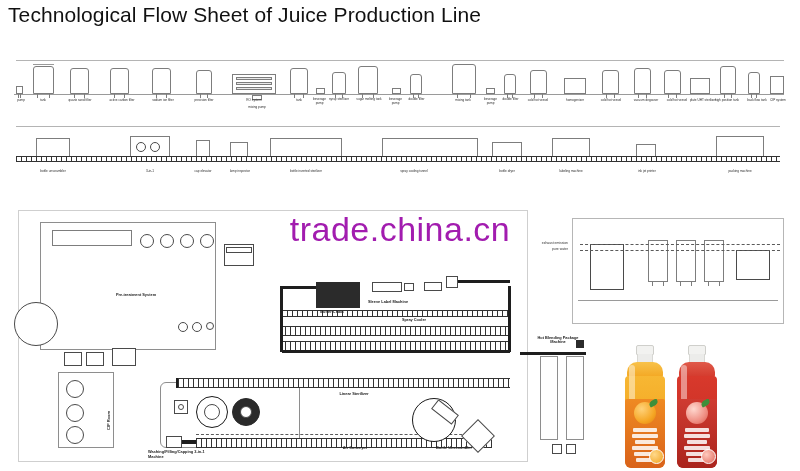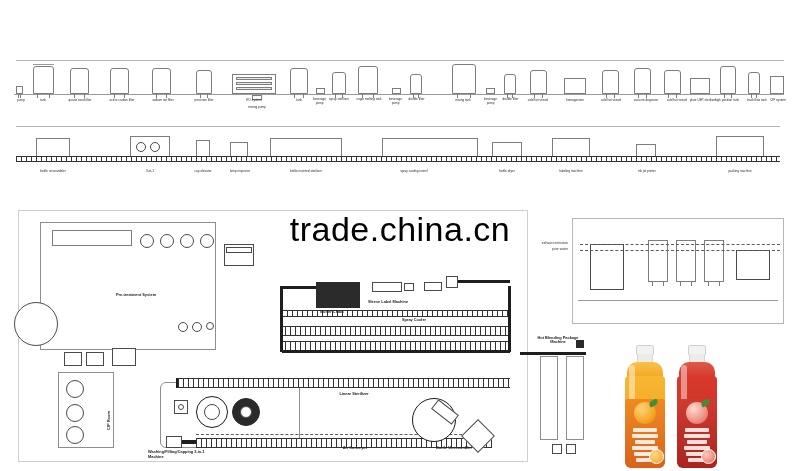--- a/index.html
+++ b/index.html
@@ -47,21 +47,21 @@
   }
   .lbl3.wrap{white-space:normal;width:46px;}
   .vlbl{
     position:absolute;font-size:4px;color:#222;font-weight:700;white-space:nowrap;
     transform:rotate(-90deg);transform-origin:left top;
   }
 
   
   .watermark{
     position:absolute;left:282px;top:206px;width:236px;height:46px;
-    font-size:34px;line-height:46px;color:#000000;font-weight:400;
+    font-size:34px;line-height:46px;color:#a21caf;font-weight:400;
     letter-spacing:.5px;text-align:center;pointer-events:none;user-select:none;
   }
 
   
   .plantframe{position:absolute;border:1px solid #8e8e8e;background:#fff;box-sizing:border-box;}
   .pipe{position:absolute;background:#1e1e1e;}
   .conveyor{position:absolute;border-top:1px solid #333;border-bottom:1px solid #333;
     background:repeating-linear-gradient(90deg,#333 0 1px,#fff 1px 5px);}
   .dotline{position:absolute;border-top:1px dashed #5a5a5a;}
   .circ{position:absolute;border:1px solid #4a4a4a;border-radius:50%;box-sizing:border-box;background:#fff;}
@@ -84,20 +84,21 @@
   .btl-txt{position:absolute;left:6px;top:27px;width:28px;height:34px;}
   .btl-txt i{display:block;height:4px;margin:2px auto;background:#fff;opacity:.85;border-radius:1px;}
   .btl-badge{position:absolute;left:24px;bottom:4px;width:13px;height:13px;border-radius:50%;border:1px solid #fff;}
   .btl-gloss{position:absolute;left:5px;top:20px;width:6px;height:70px;background:rgba(255,255,255,.45);border-radius:4px;}
 </style>
 </head>
 <body>
 
 <div id="page">
 
+  <div class="page-title">Technological Flow Sheet of Juice Production Line</div>
 
   <div class="band" style="top:48px;height:66px;">
 
     <div class="rule" style="left:14px;top:46px;width:770px;"></div>
 
     <div class="tank" style="left:16px;top:38px;width:7px;height:8px;"></div>
 
     <div class="tank round" style="left:33px;top:18px;width:21px;height:28px;"></div>
     <div class="rule" style="left:33px;top:16px;width:21px;"></div>
 

